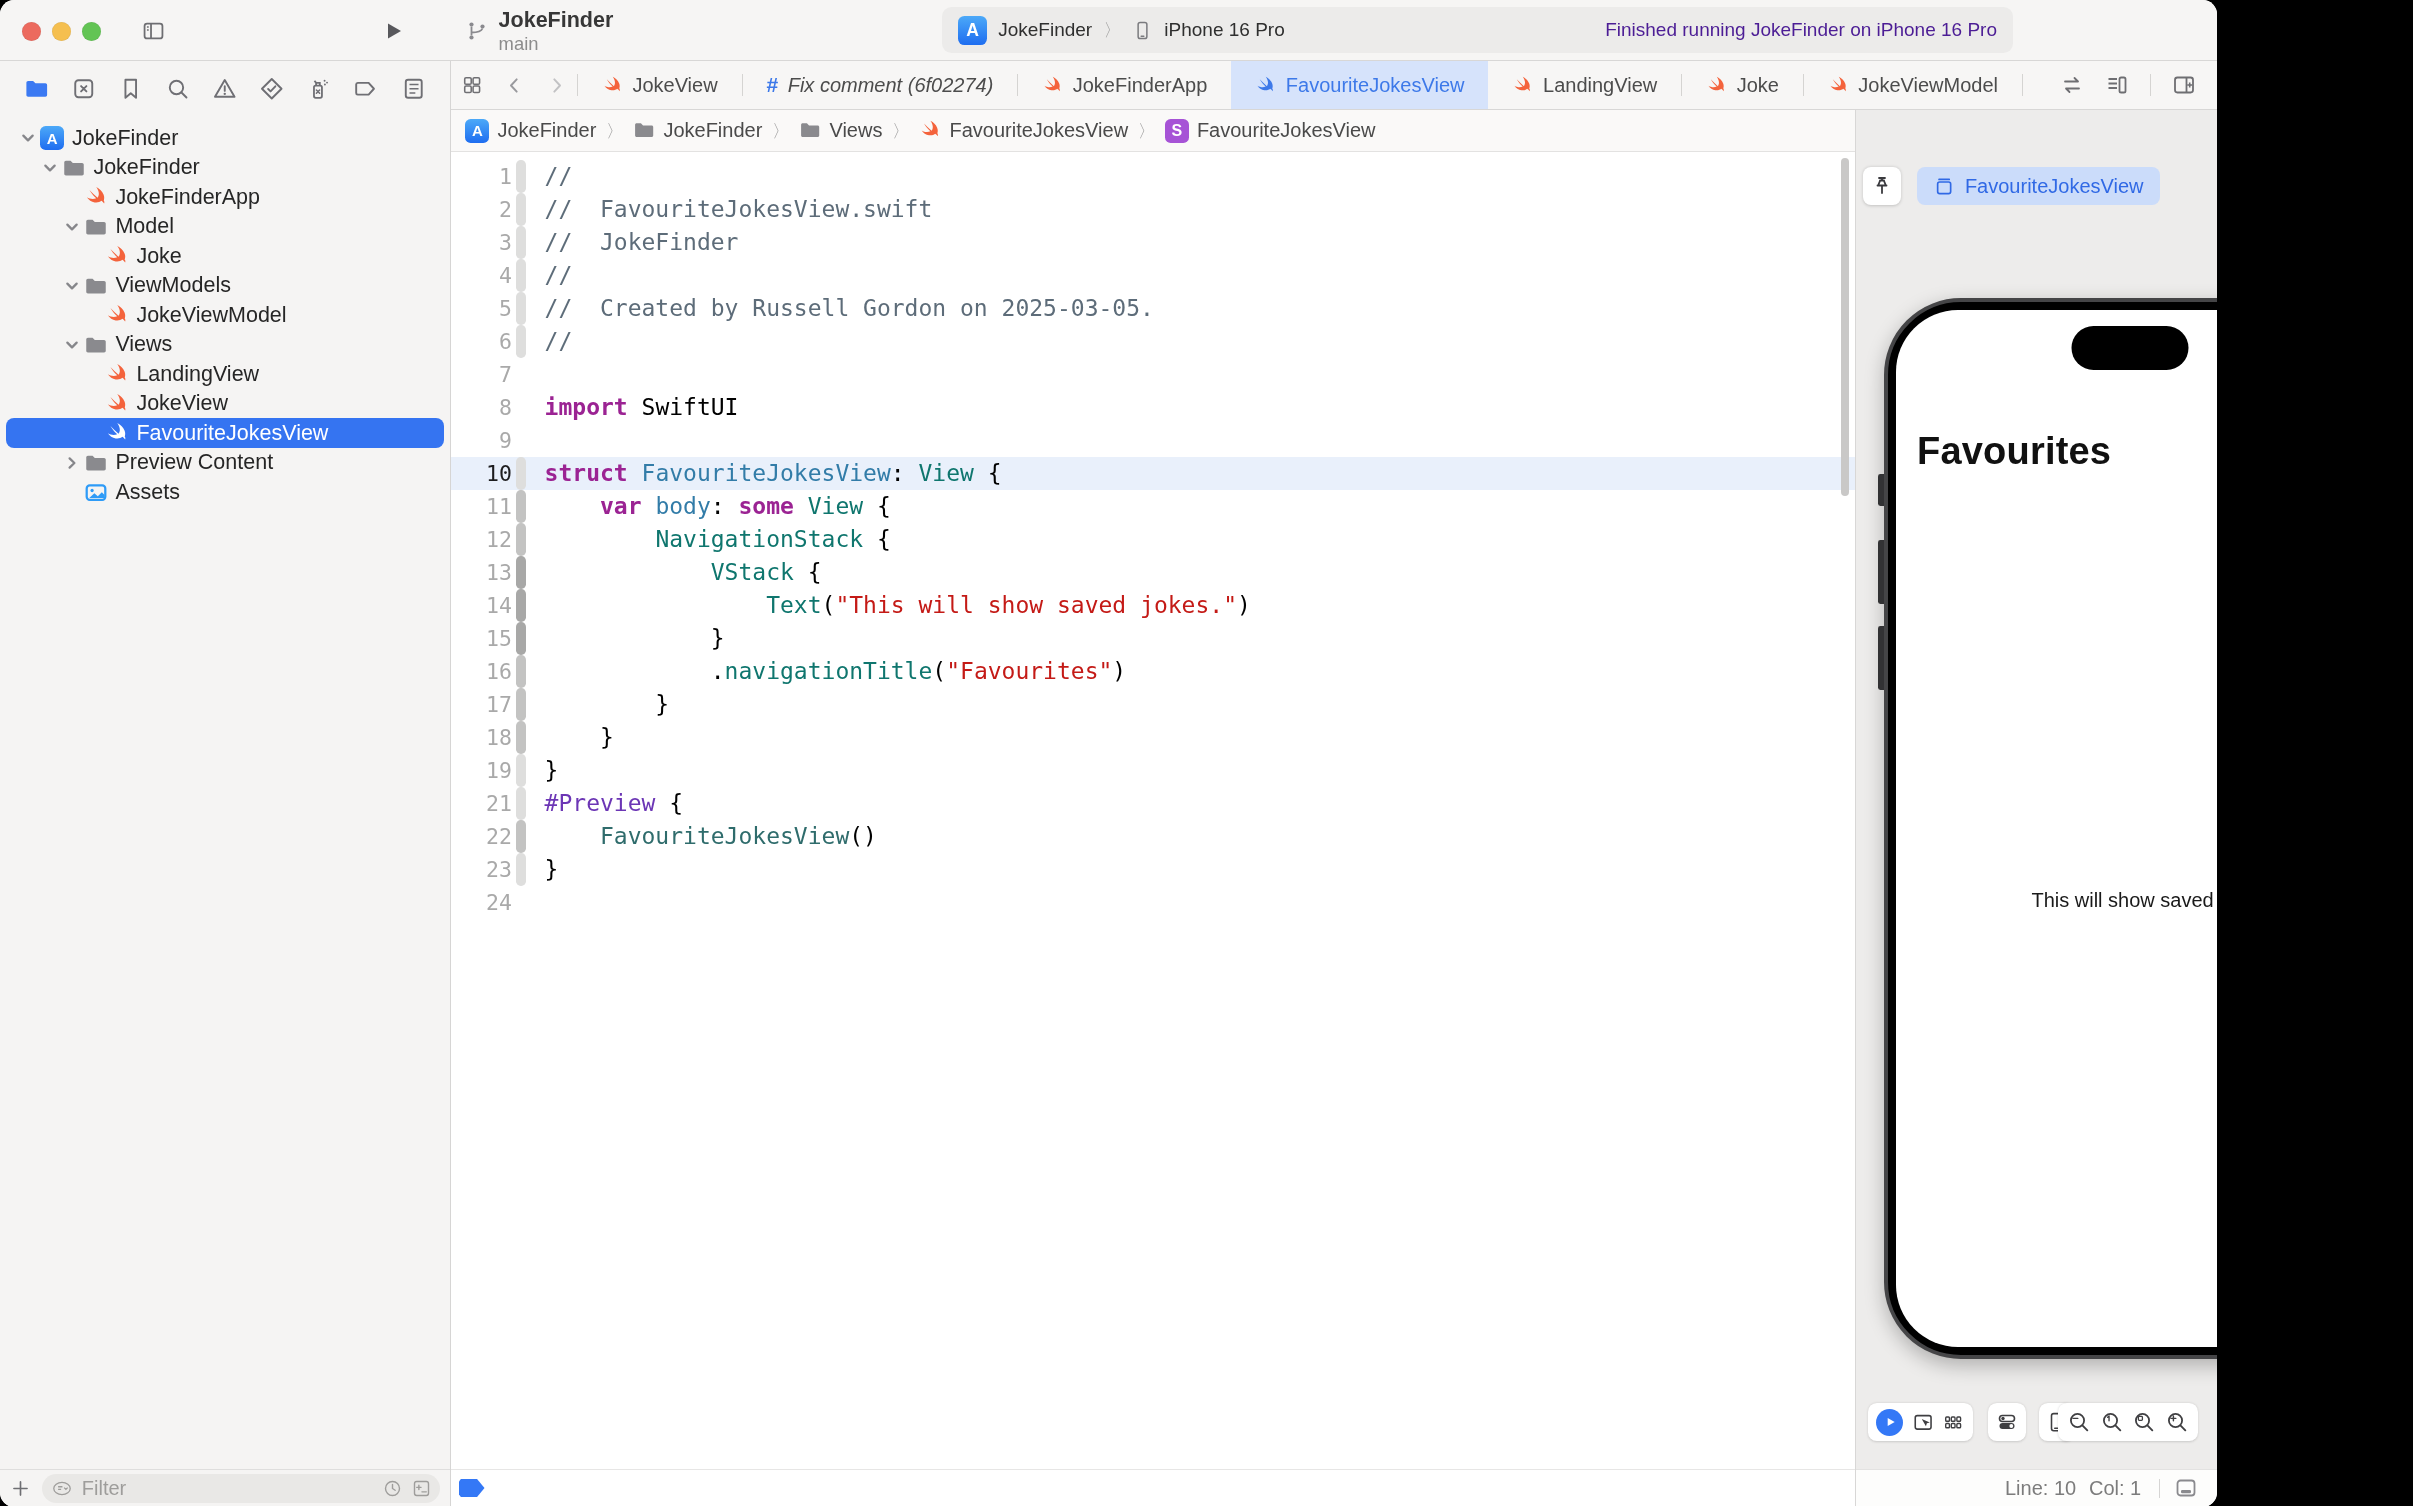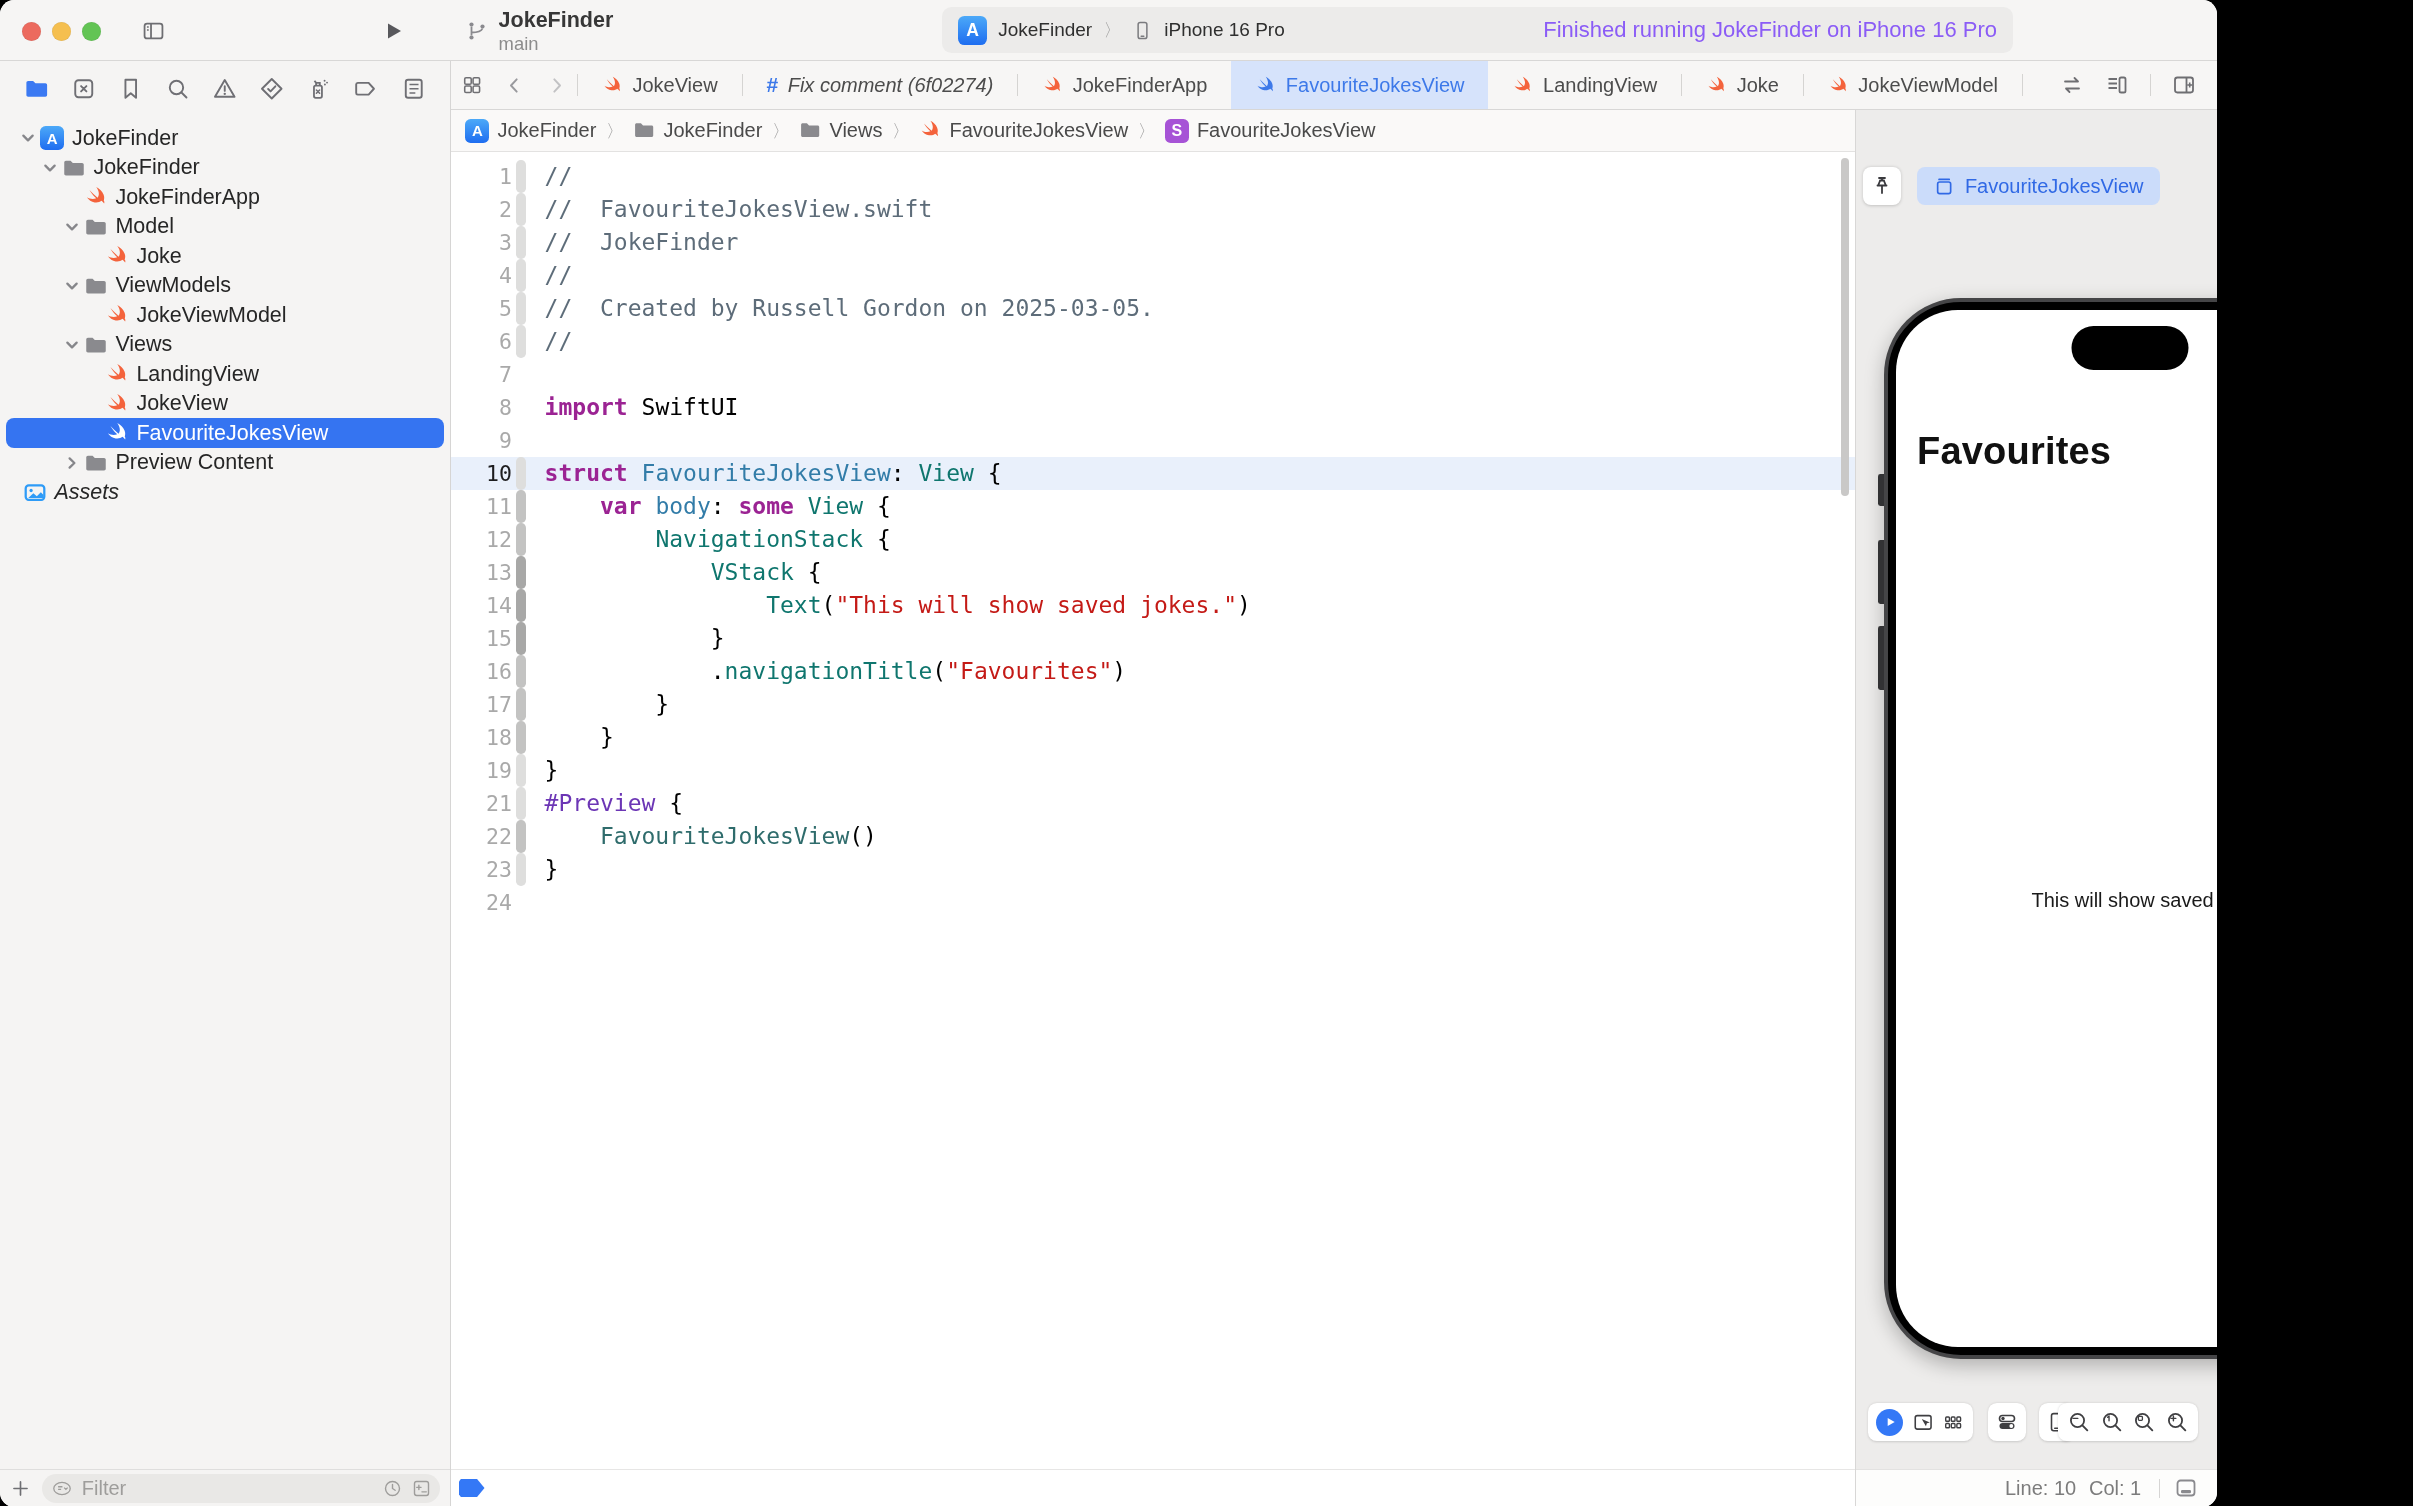--- a/index.html
+++ b/index.html
@@ -22,21 +22,21 @@
   #project-title { font-size:21.5px; font-weight:bold; color:#373737; line-height:25px; }
   #branch-name { font-size:18.4px; color:#8C8C8C; line-height:21px; }
   #scheme-pill { position:absolute; left:942px; top:7.2px; width:1071px; height:46px;
     background:#ECEBEA; border-radius:9.6px; display:flex; align-items:center; padding:0 16px; gap:11.2px; }
   .app-badge { width:29px; height:29px; border-radius:6.4px; flex:0 0 auto;
     background:linear-gradient(180deg,#4CA9F8,#1E6DF0); color:#fff; display:flex; align-items:center;
     justify-content:center; font-size:17.6px; font-weight:bold; }
   .pill-text { font-size:19px; color:#2F2F2F; white-space:nowrap; }
   .crumb-sep { font-size:17.6px; color:#A2A2A2; }
   #device-icon { color:#7A7A7E; }
-  #scheme-status { margin-left:auto; font-size:22px; color:#8b5cf6; white-space:nowrap; }
+  #scheme-status { margin-left:auto; font-size:19px; color:#4c1d95; white-space:nowrap; }
   #toolbar-plus { left:2253px; top:17.6px; width:32px; height:27px; }
   #inspector-toggle { left:2313px; top:16px; width:38px; height:30px; }
 
   
   #main { display:flex; height:1445px; }
   #sidebar { width:451px; background:#F5F4F3; border-right:0.8px solid #D6D5D4; display:flex; flex-direction:column; }
   #nav-icons { height:56px; display:flex; align-items:center; justify-content:space-between; padding:0 24px; }
   .nav-ic { color:#6F6F74; display:flex; }
   .nav-ic.sel { color:#3B79F2; }
   #tree { flex:1 1 auto; padding-top:6.4px; position:relative; }
@@ -521,21 +521,21 @@
                 <use href="#i-chev-right"></use>
               </svg>
             </span>
             <span class="ticon folder-gray">
               <svg width="24" height="24" viewBox="0 0 30 30">
                 <use href="#i-folder"></use>
               </svg>
             </span>
             <span class="tlabel">Preview Content</span>
           </div>
-          <div class="trow" style=" font-style: italic;">
+          <div class="trow" style="padding-left: 61px;">
             <span class="chev"></span>
             <span class="ticon assets-blue">
               <svg width="24" height="24" viewBox="0 0 30 30">
                 <use href="#i-assets"></use>
               </svg>
             </span>
             <span class="tlabel">Assets</span>
           </div>
         </div>
       <div id="sidebar-bottom">

